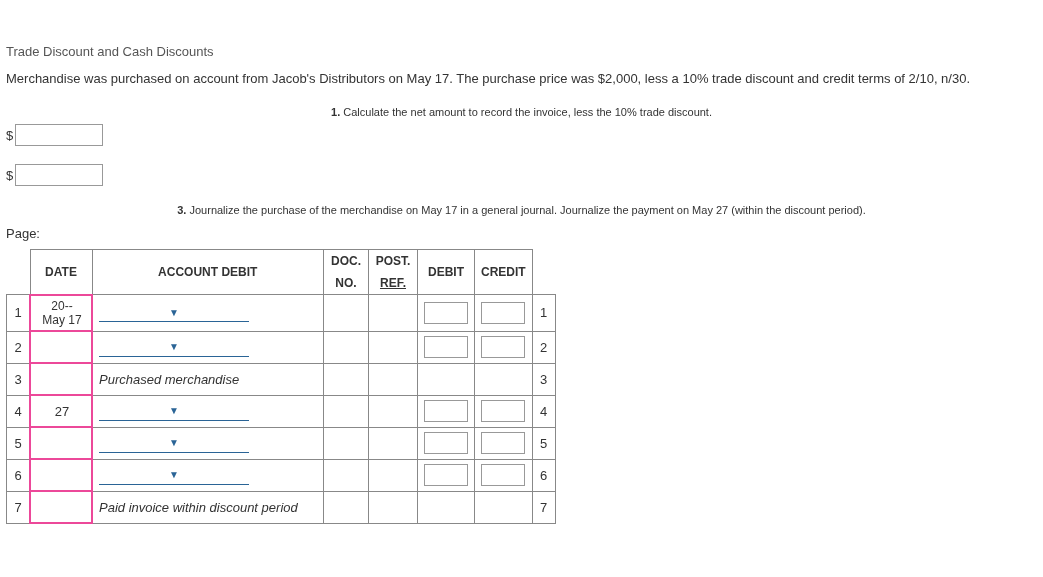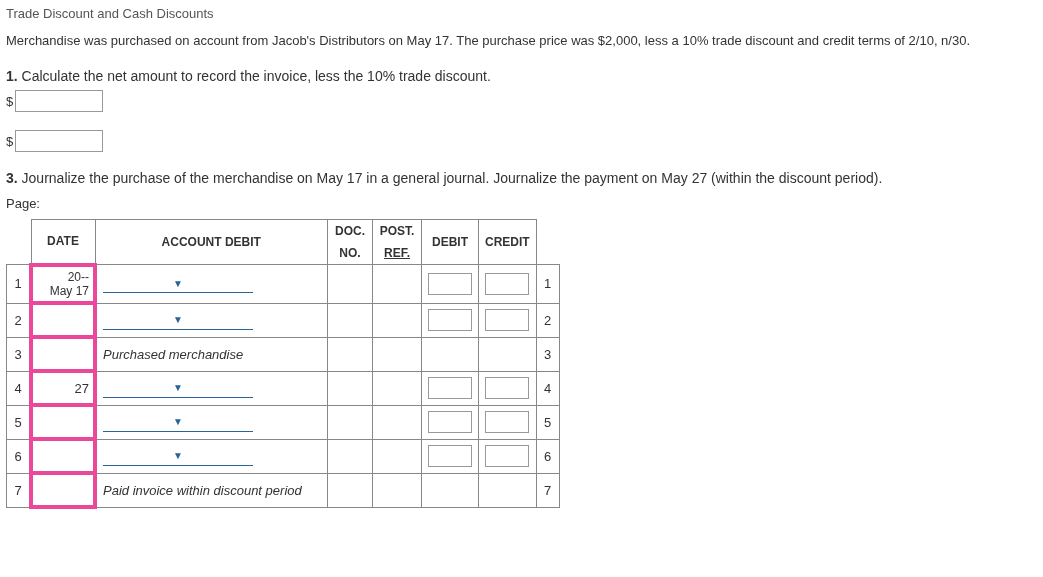--- a/index.html
+++ b/index.html
@@ -7,32 +7,34 @@
       font-size: 13px;
       color: #333;
       margin: 0;
       padding: 6px;
       background: #fff;
     }
     .title {
       font-size: 13px;
       color: #555;
       margin-bottom: 12px;
+      margin-top: 38px;
     }
     .description {
       font-size: 13px;
       color: #333;
       margin-bottom: 20px;
     }
     .question {
       margin-bottom: 18px;
     }
     .question-text {
-      font-size: 14px;
+      font-size: 11px;
       margin-bottom: 6px;
+      text-align: center;
     }
     .question-text b {
       font-weight: bold;
     }
     .input-line {
       display: flex;
       align-items: center;
       gap: 2px;
     }
     .dollar {
@@ -76,22 +78,22 @@
       border: 1px solid #888;
       text-align: center;
     }
     table.journal td.row-num-right {
       width: 14px;
       border: 1px solid #888;
       text-align: center;
     }
     table.journal td.date-col {
       width: 50px;
-      border: 4px solid #ec4899;
-      text-align: right;
+      border: 2px solid #ec4899;
+      text-align: center;
       padding-left: 6px;
     }
     table.journal td.title-col {
       width: 220px;
       border: 1px solid #888;
       text-align: left;
       padding-left: 6px;
     }
     table.journal td.doc-col {
       width: 36px;

